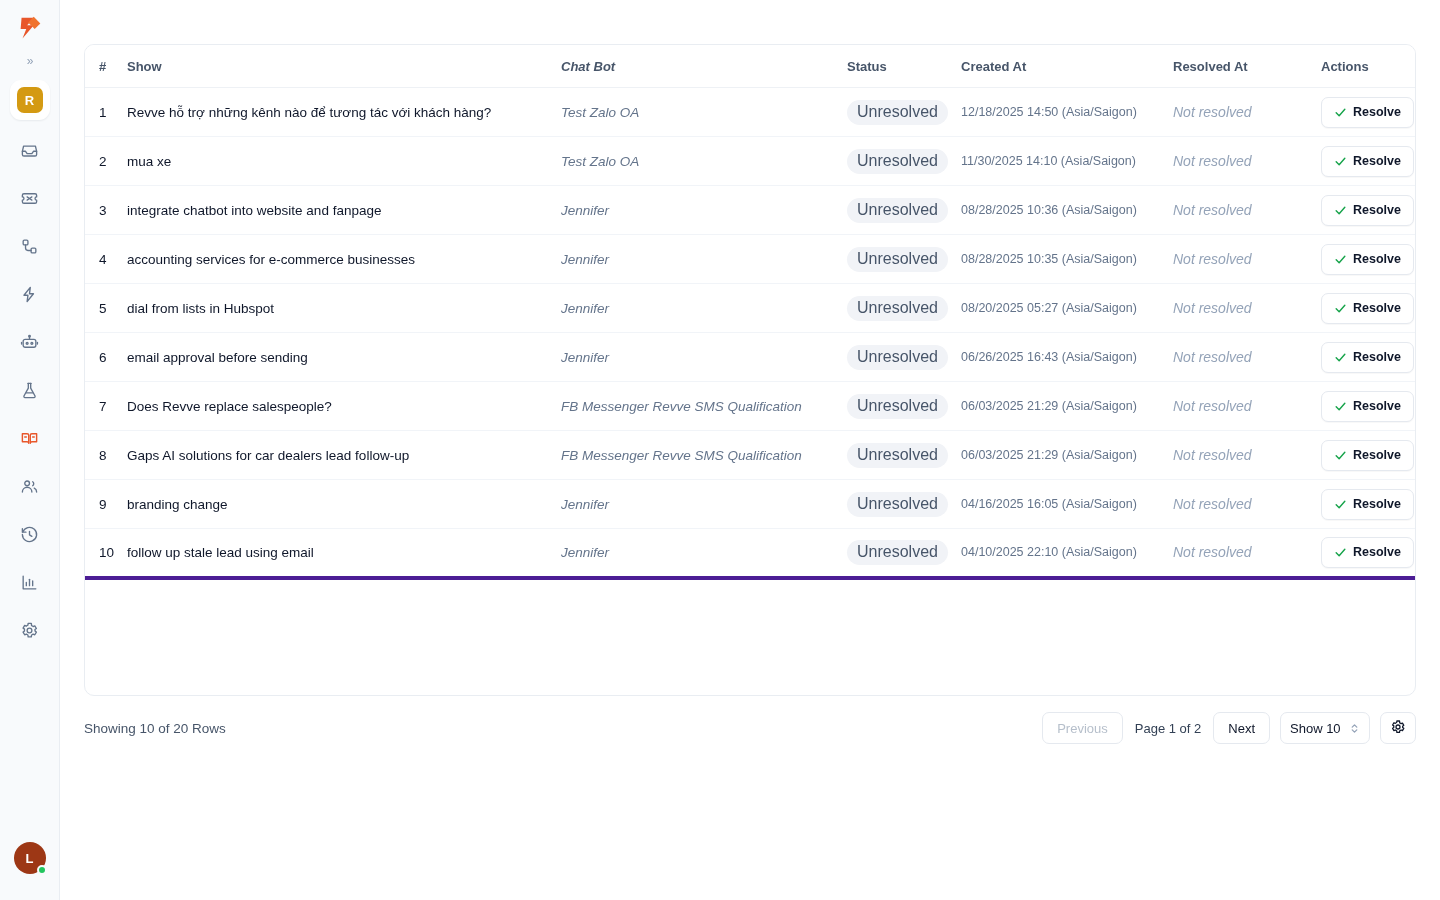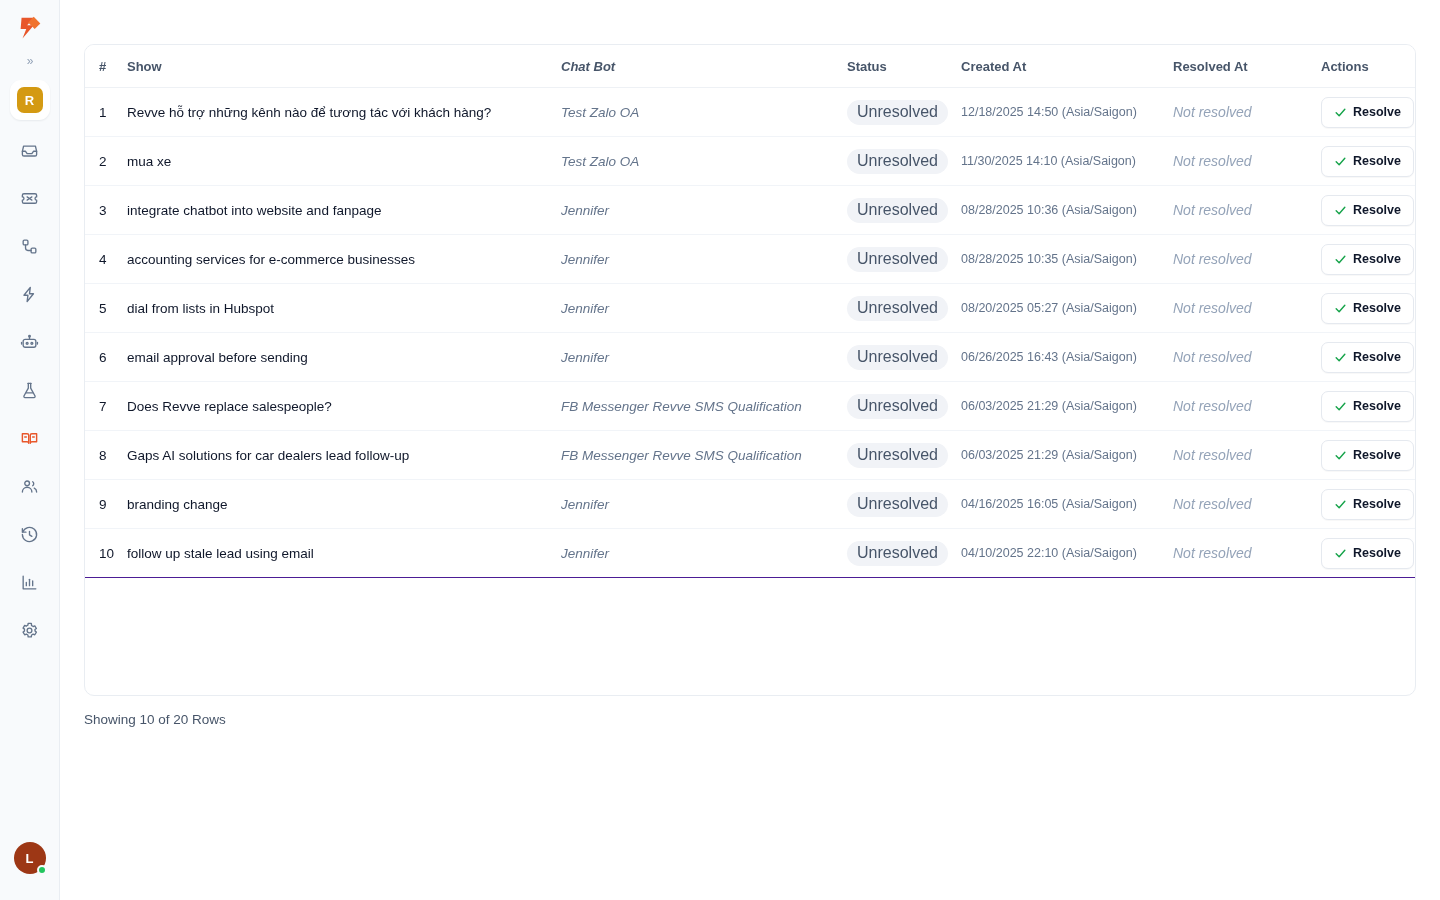--- a/index.html
+++ b/index.html
@@ -87,21 +87,21 @@
     border: 1px solid #e9edf2; border-radius: 10px;
     background: #fff; overflow: hidden;
   }
   table { width: 100%; border-collapse: collapse; table-layout: fixed; }
   thead th {
     text-align: left; font-size: 13px; font-weight: 600; color: #475569;
     padding: 14px 0 13px 0; border-bottom: 1px solid #eef1f5;
     background: #fff;
   }
   tbody td { padding: 0; border-bottom: 1px solid #f1f4f8; height: 49px; vertical-align: middle; }
-  tbody tr:last-child td { border-bottom: 1px solid #4c1d95; }
+  tbody tr:last-child td { border-bottom: 4px solid #4c1d95; }
   .c-num   { width: 42px;  padding-left: 14px !important; }
   .c-input { width: 434px; }
   .c-bot   { width: 286px; font-style: italic; }
   .c-status{ width: 114px; }
   .c-created { width: 212px; }
   .c-resolved{ width: 148px; }
   .c-actions { width: 96px; }
 
   td.c-num { font-size: 13.5px; color: #0f172a; }
   td.c-input { font-size: 13.5px; color: #0f172a; font-weight: 500; padding-right: 10px !important; }
@@ -474,16 +474,38 @@
                   </span>
                   <span>Resolve</span>
                 </button></td>
             </tr>
           </tbody>
       </table>
     </div>
 
     <div class="footer">
       <div class="rows-info">Showing 10 of 20 Rows</div>
+      <div class="pager">
+        <button class="pg-btn disabled">Previous</button>
+        <span class="pg-label">Page 1 of 2</span>
+        <button class="pg-btn">Next</button>
+        <div class="show-select">
+          <span>Show 10</span>
+          <span class="chev">
+            <svg width="11" height="15" viewBox="0 0 12 16" fill="none" stroke="currentColor" stroke-width="1.4" stroke-linecap="round" stroke-linejoin="round">
+              <path d="M3.5 6.5 L6 4 L8.5 6.5"></path>
+                <path d="M3.5 9.5 L6 12 L8.5 9.5"></path>
+            </svg>
+          </span>
+        </div>
+        <button class="gear-btn">
+          <span>
+            <svg width="16" height="16" viewBox="0 0 24 24" fill="none" stroke="#0f172a" stroke-width="1.9" stroke-linecap="round" stroke-linejoin="round">
+              <circle cx="12" cy="12" r="3"></circle>
+              <path d="M19 12a7 7 0 0 0-.1-1.2l1.8-1.3-2-3.4-2.1.9a7 7 0 0 0-2-1.2L14.3 3h-4l-.3 2.3a7 7 0 0 0-2 1.2l-2.1-.9-2 3.4 1.8 1.3a7 7 0 0 0 0 2.4l-1.8 1.3 2 3.4 2.1-.9a7 7 0 0 0 2 1.2l.3 2.3h4l.3-2.3a7 7 0 0 0 2-1.2l2.1.9 2-3.4-1.8-1.3c.06-.4.1-.8.1-1.2z"></path>
+            </svg>
+          </span>
+        </button>
+      </div>
     </div>
 
   </main>
 </div>
 
 </body></html>

